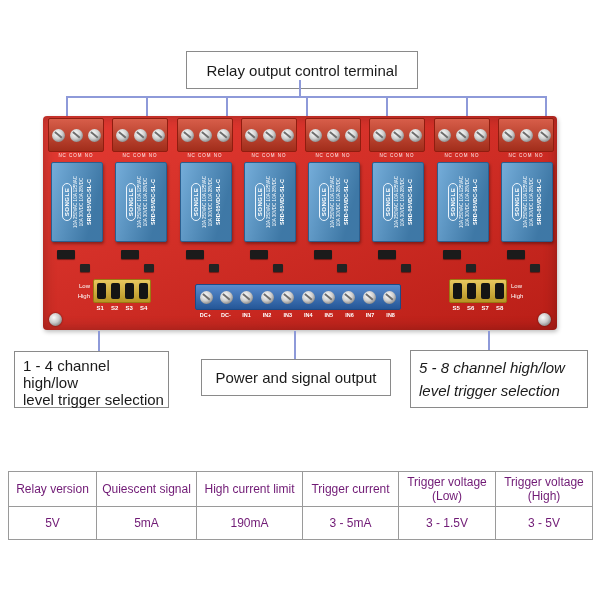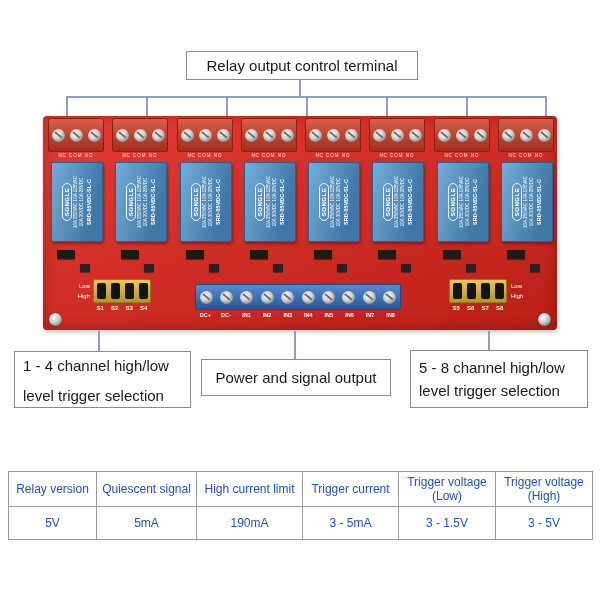--- a/index.html
+++ b/index.html
@@ -1,26 +1,26 @@
 <!DOCTYPE html>
 <html style="--board-red: #e2251c; --relay-blue: #4e96cf; --terminal-red: #cf3a22; --input-blue: #2f6fc2; --jumper-yellow: #e0b52a; --note-yellow: #ffff00; --callout-line: #8e9ad9;"><head>
 <meta charset="utf-8">
 <style>
   html,body{margin:0;padding:0;background:#fff;}
   .page{position:relative;width:600px;height:600px;background:#fff;overflow:hidden;
         font-family:"Liberation Sans", sans-serif;color:#1a1a1a;}
 
   
   .callout{position:absolute;border:1px solid #8a8a8a;background:#fff;font-size:15px;box-sizing:border-box;}
-  .top-callout{left:186px;top:51px;width:232px;height:29px;display:flex;align-items:center;justify-content:center;}
-  .left-callout{left:14px;top:351px;width:177px;height:57px;display:flex;flex-direction:column;
-                justify-content:space-around;padding:5px 0 5px 8px;gap:13px;}
+  .top-callout{left:186px;top:51px;width:232px;height:38px;display:flex;align-items:center;justify-content:center;}
+  .left-callout{left:14px;top:351px;width:155px;height:57px;display:flex;flex-direction:column;
+                justify-content:space-around;padding:5px 0 5px 8px;}
   .mid-callout{left:201px;top:359px;width:190px;height:37px;display:flex;align-items:center;justify-content:center;}
   .right-callout{left:410px;top:350px;width:178px;height:58px;display:flex;flex-direction:column;
-                 justify-content:space-around;padding:5px 0 5px 8px;}
+                 justify-content:space-around;padding:5px 0 5px 8px;font-style:italic;}
   .cline{position:absolute;background:var(--callout-line,#8e9ad9);}
 
   
   .board{position:absolute;left:43px;top:116px;width:514px;height:214px;border-radius:4px;
          background-color:var(--board-red,#e2251c);
          background-image:linear-gradient(160deg,rgba(255,255,255,.10),rgba(0,0,0,.18));
          box-shadow:inset 0 0 14px rgba(0,0,0,.28), 1px 2px 4px rgba(0,0,0,.25);}
   .corner-screw{position:absolute;width:13px;height:13px;border-radius:50%;
         background:radial-gradient(circle at 38% 35%, #fafafa, #c9c9c9 45%, #8a8a8a 75%, #5f5f5f);
         box-shadow:0 0 2px rgba(0,0,0,.6);}
@@ -67,21 +67,21 @@
   .instrip{position:absolute;left:152px;top:168px;width:206px;height:26px;border-radius:2px;
            background-color:var(--input-blue,#2f6fc2);
            background-image:linear-gradient(rgba(255,255,255,.2),rgba(0,0,0,.22));
            border:1px solid #1d4a86;display:flex;align-items:center;justify-content:space-around;box-sizing:border-box;}
   .inlabels{position:absolute;left:152px;top:196px;width:206px;display:flex;
             color:#fff;font-size:5.5px;font-weight:bold;}
   .inlabels span{flex:1;text-align:center;white-space:nowrap;}
 
   
   .spec-table{position:absolute;left:8px;top:471px;width:584px;border-collapse:collapse;
-              table-layout:fixed;font-size:12px;color:#1d4ed8;}
+              table-layout:fixed;font-size:12px;color:#701a75;}
   .spec-table td{border:1px solid #9a9a9a;text-align:center;padding:3px 2px;height:26px;vertical-align:middle;}
 
   
   .note{position:absolute;left:8px;top:536px;width:584px;box-sizing:border-box;
         background:var(--note-yellow,#ffff00);color:#000;font-size:14.5px;padding:3px 4px;}
 </style>
 </head>
 <body>
 
 <div class="page">

